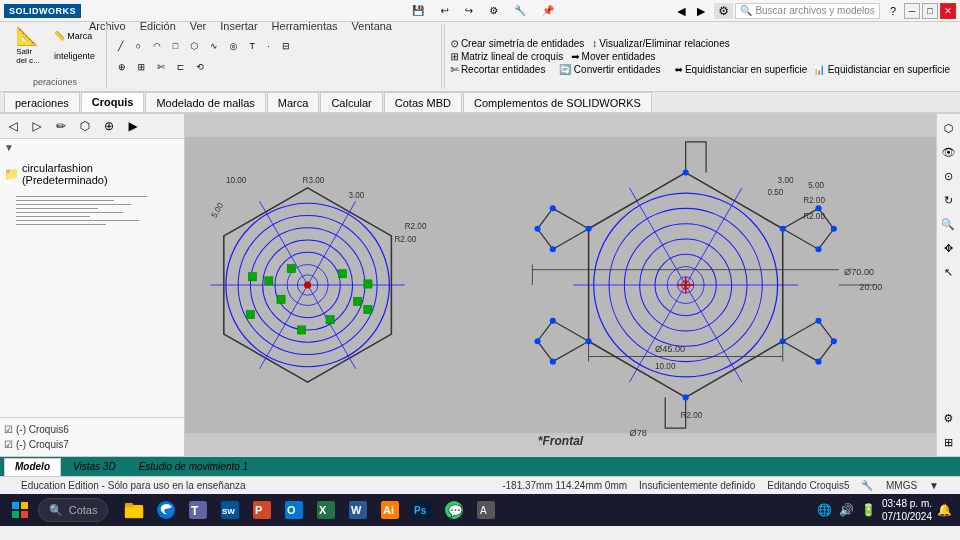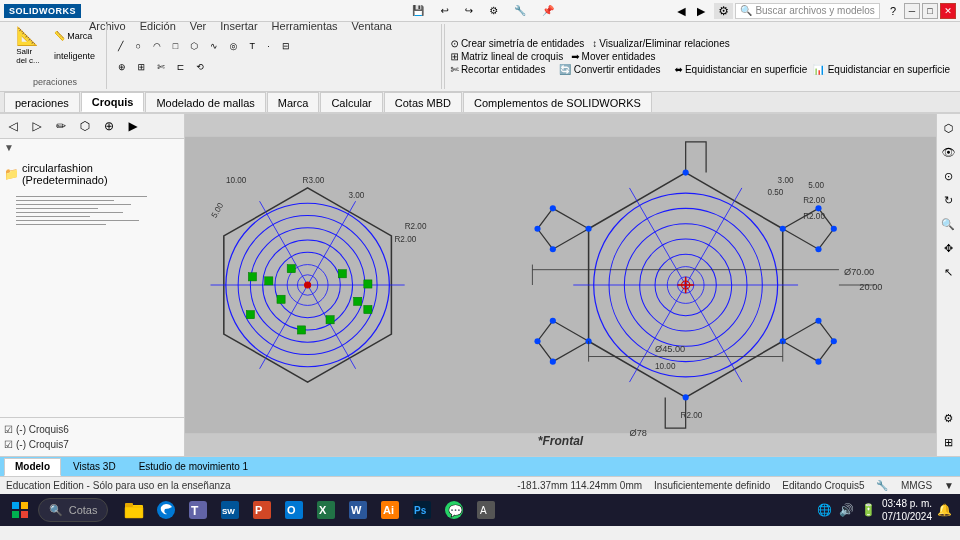--- a/index.html
+++ b/index.html
@@ -198,21 +198,21 @@
       z-index: 100;
     }
 
     
     #status-bar {
       background: #f0f0f0;
       border-top: 1px solid #ccc;
       height: 18px;
       display: flex;
       align-items: center;
-      padding: 0 6px;
+      padding: 0 21px;
       gap: 12px;
       font-size: 10px;
       color: #333;
     }
     .status-item { white-space: nowrap; }
     .status-spacer { flex: 1; }
 
     
     #taskbar {
       background: #1a1a2e;
@@ -263,27 +263,28 @@
       left: 50%;
       transform: translateX(-50%);
       font-size: 12px;
       font-weight: bold;
       color: #333;
       font-style: italic;
     }
 
     
     #view-tabs {
-      background: #7dd3fc;
+      background: #0f766e;
       border-top: 1px solid #ccc;
       height: 20px;
       display: flex;
       align-items: center;
       padding: 0 4px;
       gap: 1px;
+      font-style: italic;
     }
     .view-tab {
       padding: 2px 10px;
       font-size: 10px;
       cursor: pointer;
       border: 1px solid transparent;
       height: 18px;
       display: flex; align-items: center;
     }
     .view-tab.active { background: white; border-color: #ccc; border-bottom-color: white; font-weight: bold; }

